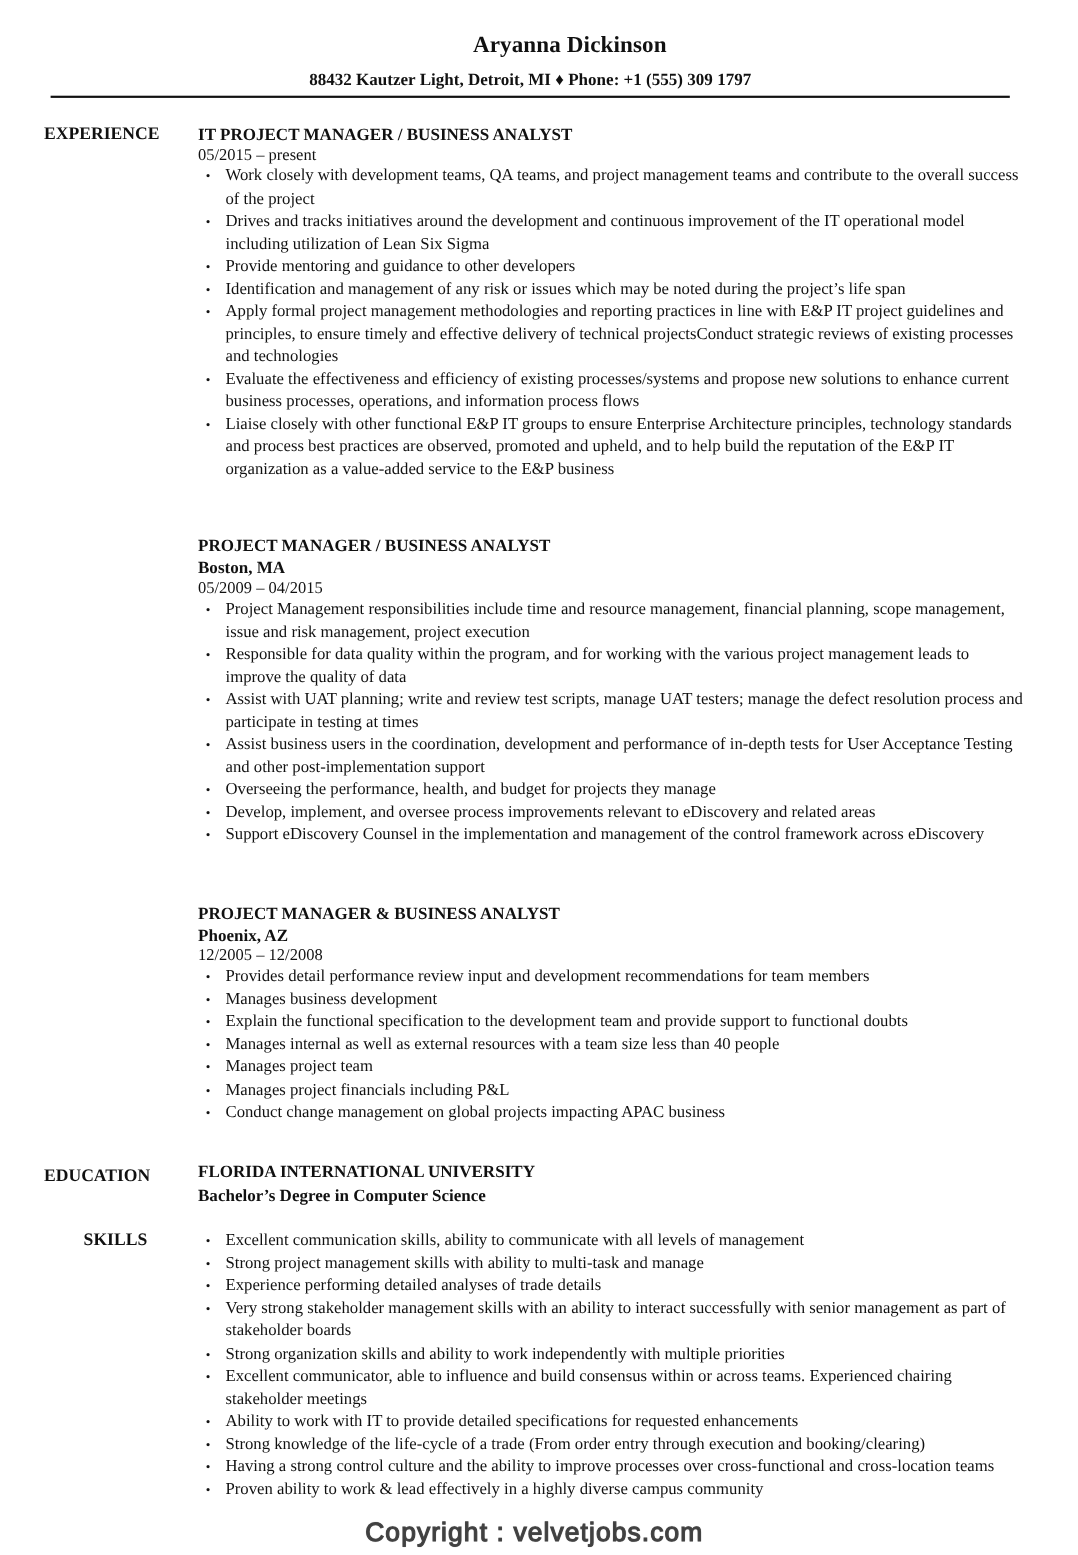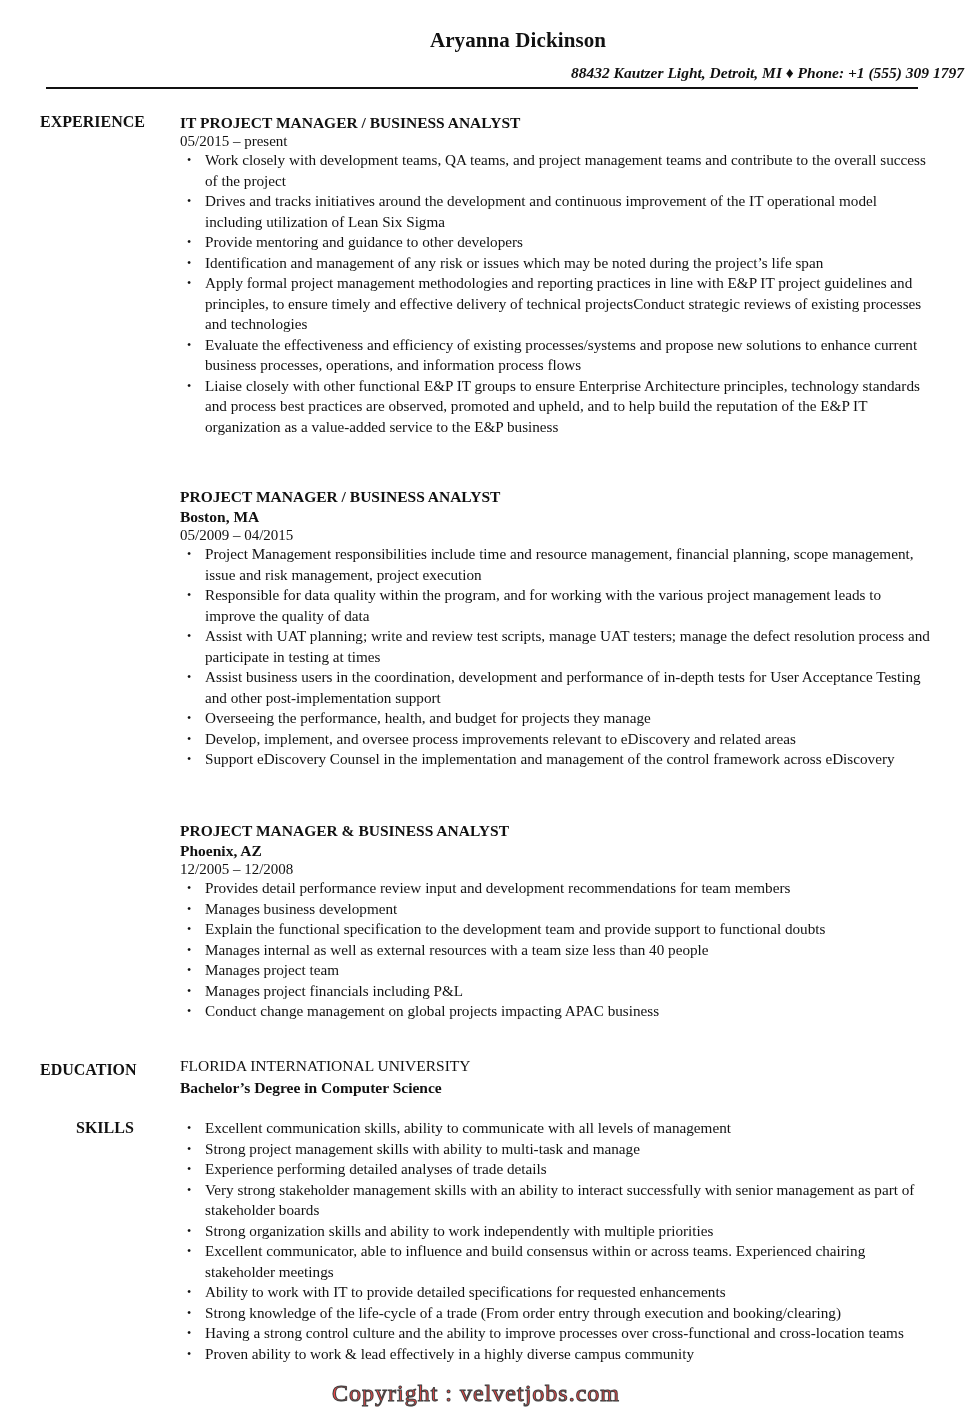--- a/index.html
+++ b/index.html
@@ -6,47 +6,47 @@
     body {
       width: 980px; height: 1414px; position: relative; overflow: hidden;
       font-family: "Liberation Serif", "DejaVu Serif", serif;
       color: #111111;
     }
     .name {
       position: absolute; top: 28px; left: 0; width: 980px; text-align: center;
       font-size: 21px; font-weight: bold; letter-spacing: 0.1px; padding-left: 28px;
     }
     .contact {
-      position: absolute; top: 64px; left: 0; width: 964px; text-align: right;
-      font-size: 15.5px; font-weight: bold; font-style: italic;
+      position: absolute; top: 64px; left: 0; width: 964px; text-align: center;
+      font-size: 15.5px; font-weight: bold;
     }
     .rule {
       position: absolute; top: 87px; left: 46px; width: 872px; height: 2px; background: #111;
     }
     .section-label {
       position: absolute; left: 40px; font-size: 16px; font-weight: bold;
     }
     .job { position: absolute; left: 180px; width: 750px; }
     .job-title { font-size: 15.5px; font-weight: bold; line-height: 20px; }
     .job-loc { font-size: 15.5px; font-weight: bold; line-height: 20px; }
     .job-dates { font-size: 15px; line-height: 17px; }
     ul.bullets { margin: 0; padding: 0; list-style: none; }
     ul.bullets li {
       position: relative; padding-left: 25px; font-size: 15.2px; line-height: 20.5px;
     }
     ul.bullets li .bullet {
       position: absolute; left: 7px; top: 0; font-size: 12px;
     }
     .edu { position: absolute; left: 180px; top: 1055px; }
-    .edu-school { font-size: 15.5px; font-weight: normal; line-height: 22px; }
+    .edu-school { font-size: 15.5px; font-weight: bold; line-height: 22px; }
     .edu-degree { font-size: 15.5px; font-weight: bold; line-height: 22px; }
     .skills { position: absolute; left: 180px; top: 1118px; width: 750px; }
     .watermark {
-      position: absolute; top: 1380px; left: 332px; font-family: Liberation Serif, serif;
-      font-size: 24px; color: #ef4444; letter-spacing: 1px;
+      position: absolute; top: 1380px; left: 332px; font-family: Liberation Sans, sans-serif;
+      font-size: 24px; color: #404040; letter-spacing: 1px;
       -webkit-text-stroke: 1px #444;
       text-shadow: 0 0 1px #444;
     }
   </style>
 </head>
 <body>
 
 <div>
   <div class="name">Aryanna Dickinson</div>
   <div class="contact">88432 Kautzer Light, Detroit, MI ♦ Phone: +1 (555) 309 1797</div>

